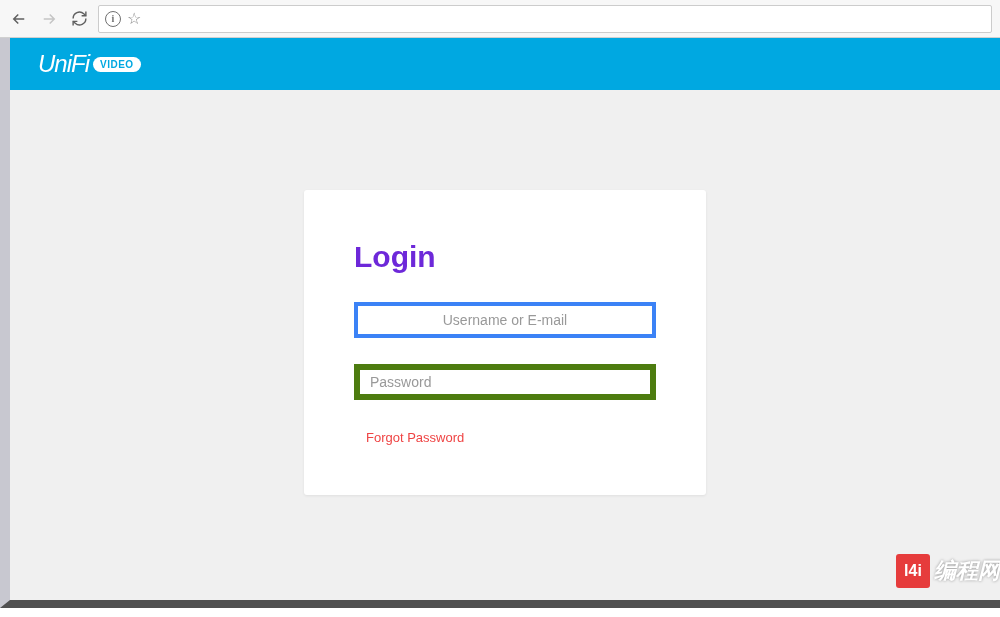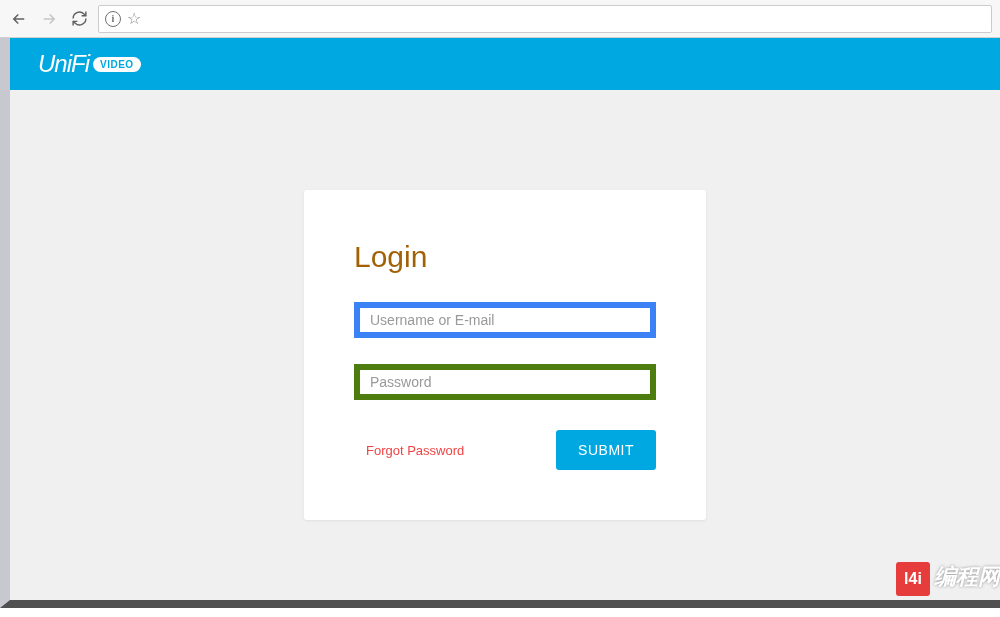--- a/index.html
+++ b/index.html
@@ -88,35 +88,35 @@
     }
     .login-card {
       background: #fff;
       width: 402px;
       margin: 100px auto 0 auto;
       border-radius: 3px;
       box-shadow: 0 1px 3px rgba(0,0,0,0.07);
       padding: 50px 50px 50px 50px;
     }
     .login-title {
-      color: #a16207;
+      color: #6d28d9;
       font-size: 30px;
-      font-weight: 400;
+      font-weight: 700;
       margin-bottom: 28px;
     }
     .login-input {
       width: 100%;
       height: 36px;
       border: 6px solid #4d7c0f;
       font-size: 14px;
       padding: 0 10px;
       color: #555;
       margin-bottom: 26px;
     }
-    .login-input.focused { border: 6px solid #3b82f6; }
+    .login-input.focused { border: 4px solid #3b82f6; text-align: center; }
     .login-input::placeholder { color: #999; }
     .login-row {
       display: flex;
       align-items: center;
       justify-content: space-between;
       margin-top: 4px;
     }
     .forgot-link {
       color: #ef4444;
       font-size: 13px;
@@ -130,24 +130,24 @@
       height: 40px;
       padding: 0 22px;
       font-size: 14px;
       font-weight: 500;
       letter-spacing: 0.5px;
       border-radius: 3px;
       cursor: pointer;
     }
     .watermark {
       position: absolute;
-      bottom: 4px;
+      bottom: 12px;
       right: 0;
       display: flex;
-      align-items: flex-start;
+      align-items: center;
       gap: 4px;
       color: #fff;
       font-weight: bold;
       font-size: 22px;
     }
     .watermark-badge {
       background: #e63c3c;
       color: #fff;
       width: 34px; height: 34px;
       display: flex; align-items: center; justify-content: center;
@@ -192,21 +192,20 @@
       <span class="logo-badge">VIDEO</span>
     </div>
   </div>
 
   <div class="login-card">
     <h1 class="login-title">Login</h1>
     <input class="login-input focused" type="text" placeholder="Username or E-mail" style="">
     <input class="login-input" type="password" placeholder="Password" style="">
     <div class="login-row">
       <a href="#" class="forgot-link">Forgot Password</a>
-      <button class="submit-btn">SUBMIT</button>
     </div>
   </div>
 
   <div class="watermark">
     <div class="watermark-badge">l4i</div>
     <div class="watermark-text">编程网</div>
   </div>
 </div>
 
 </body></html>

